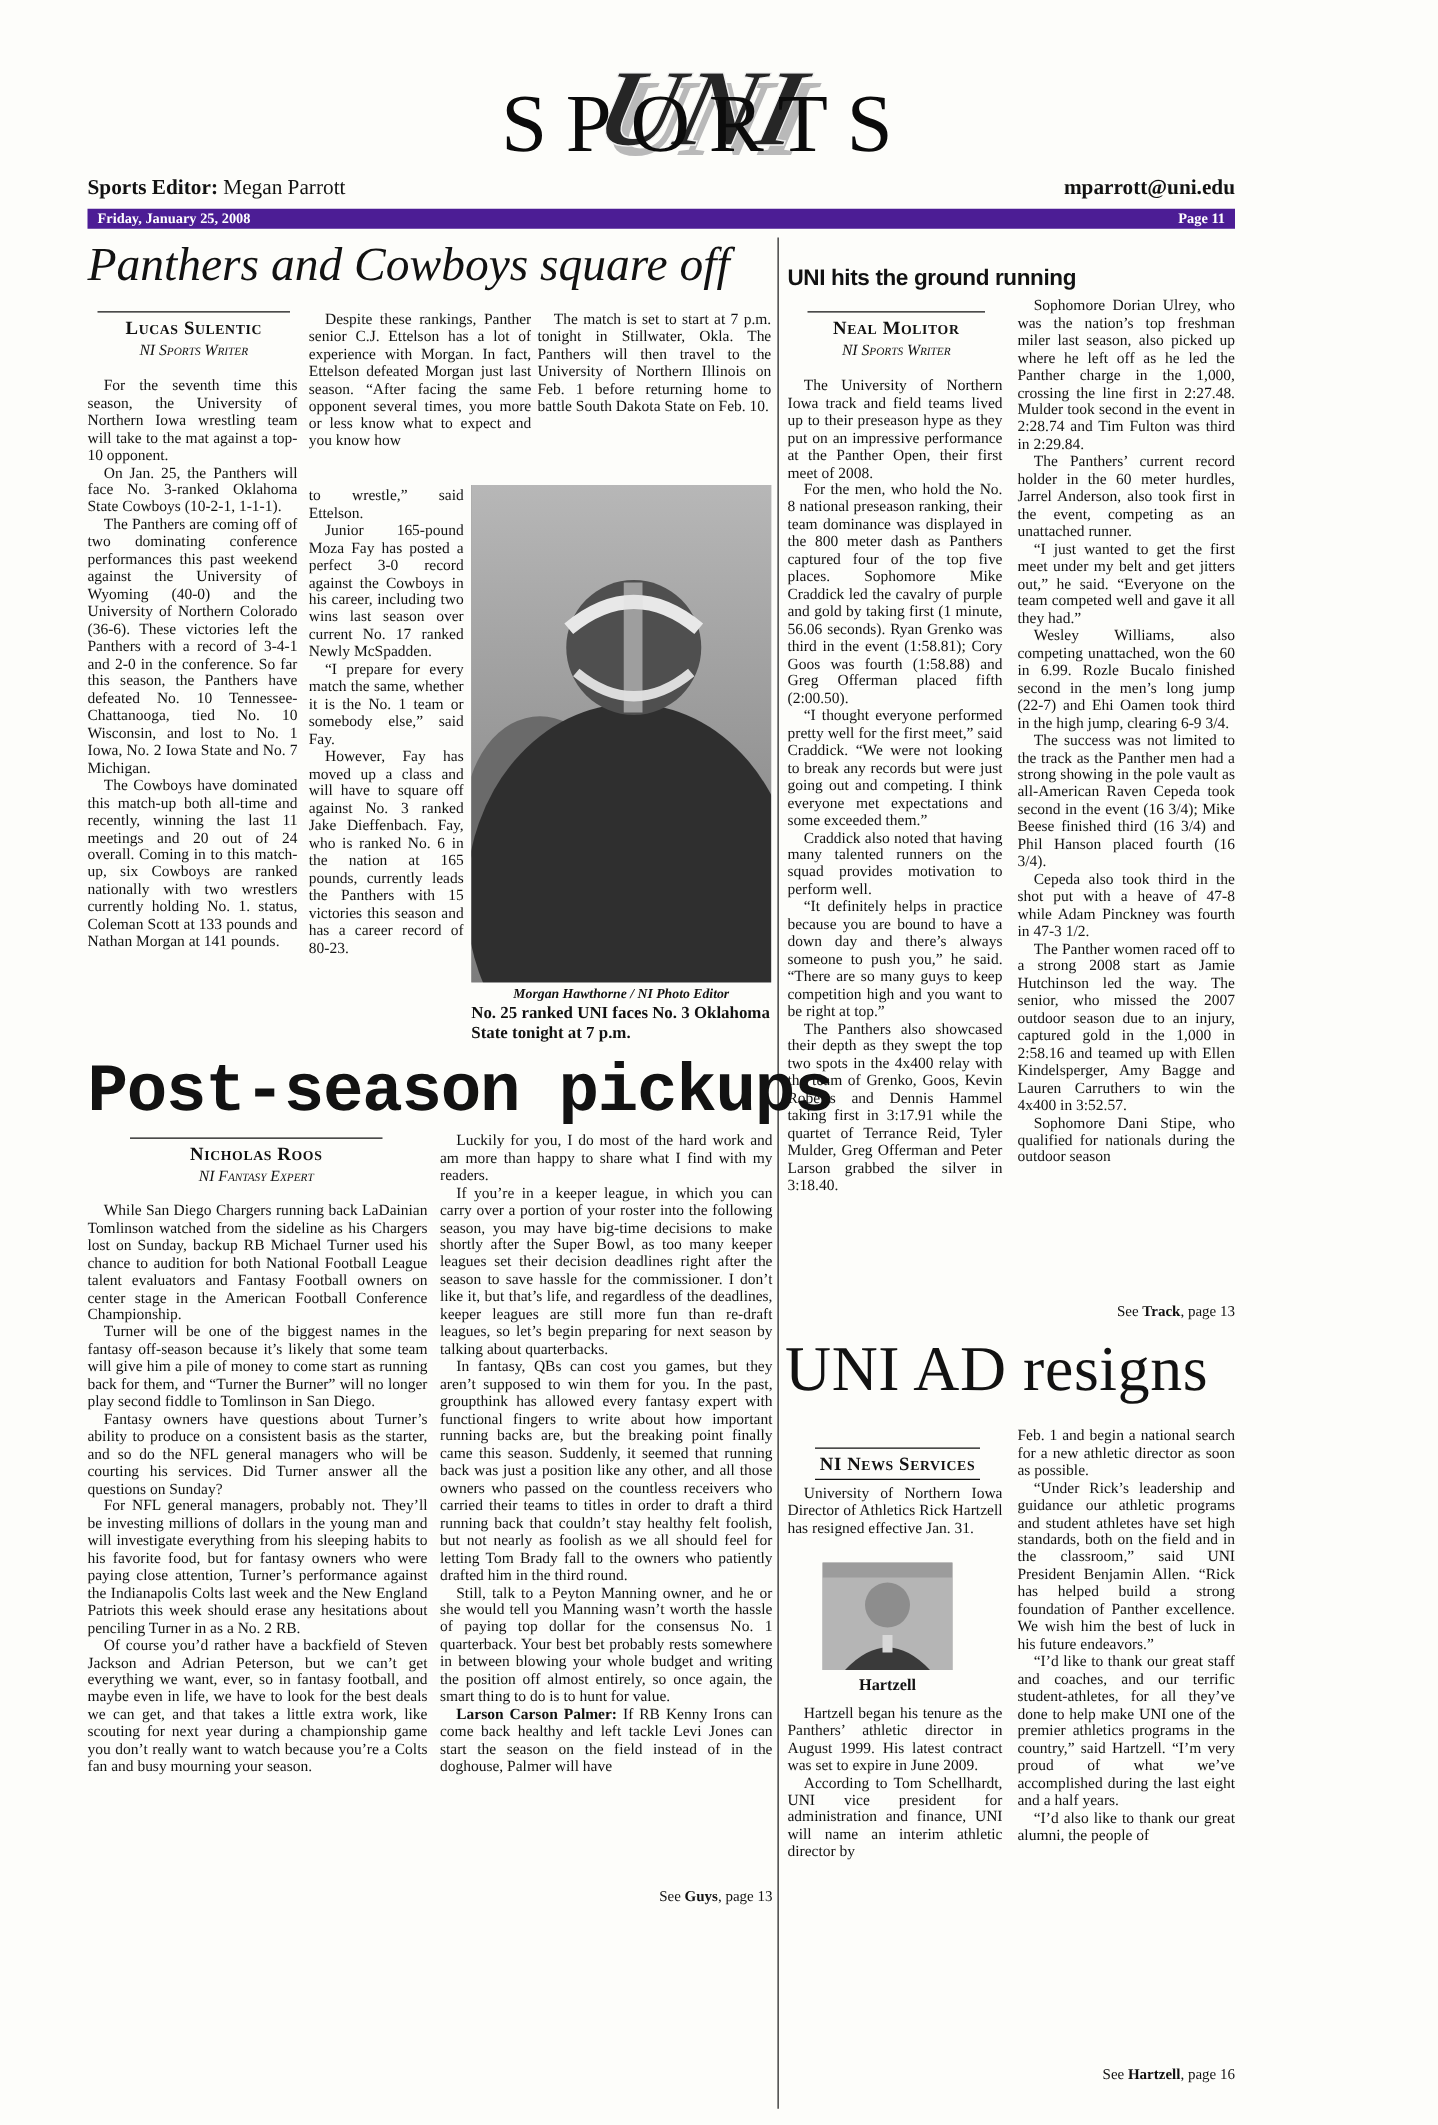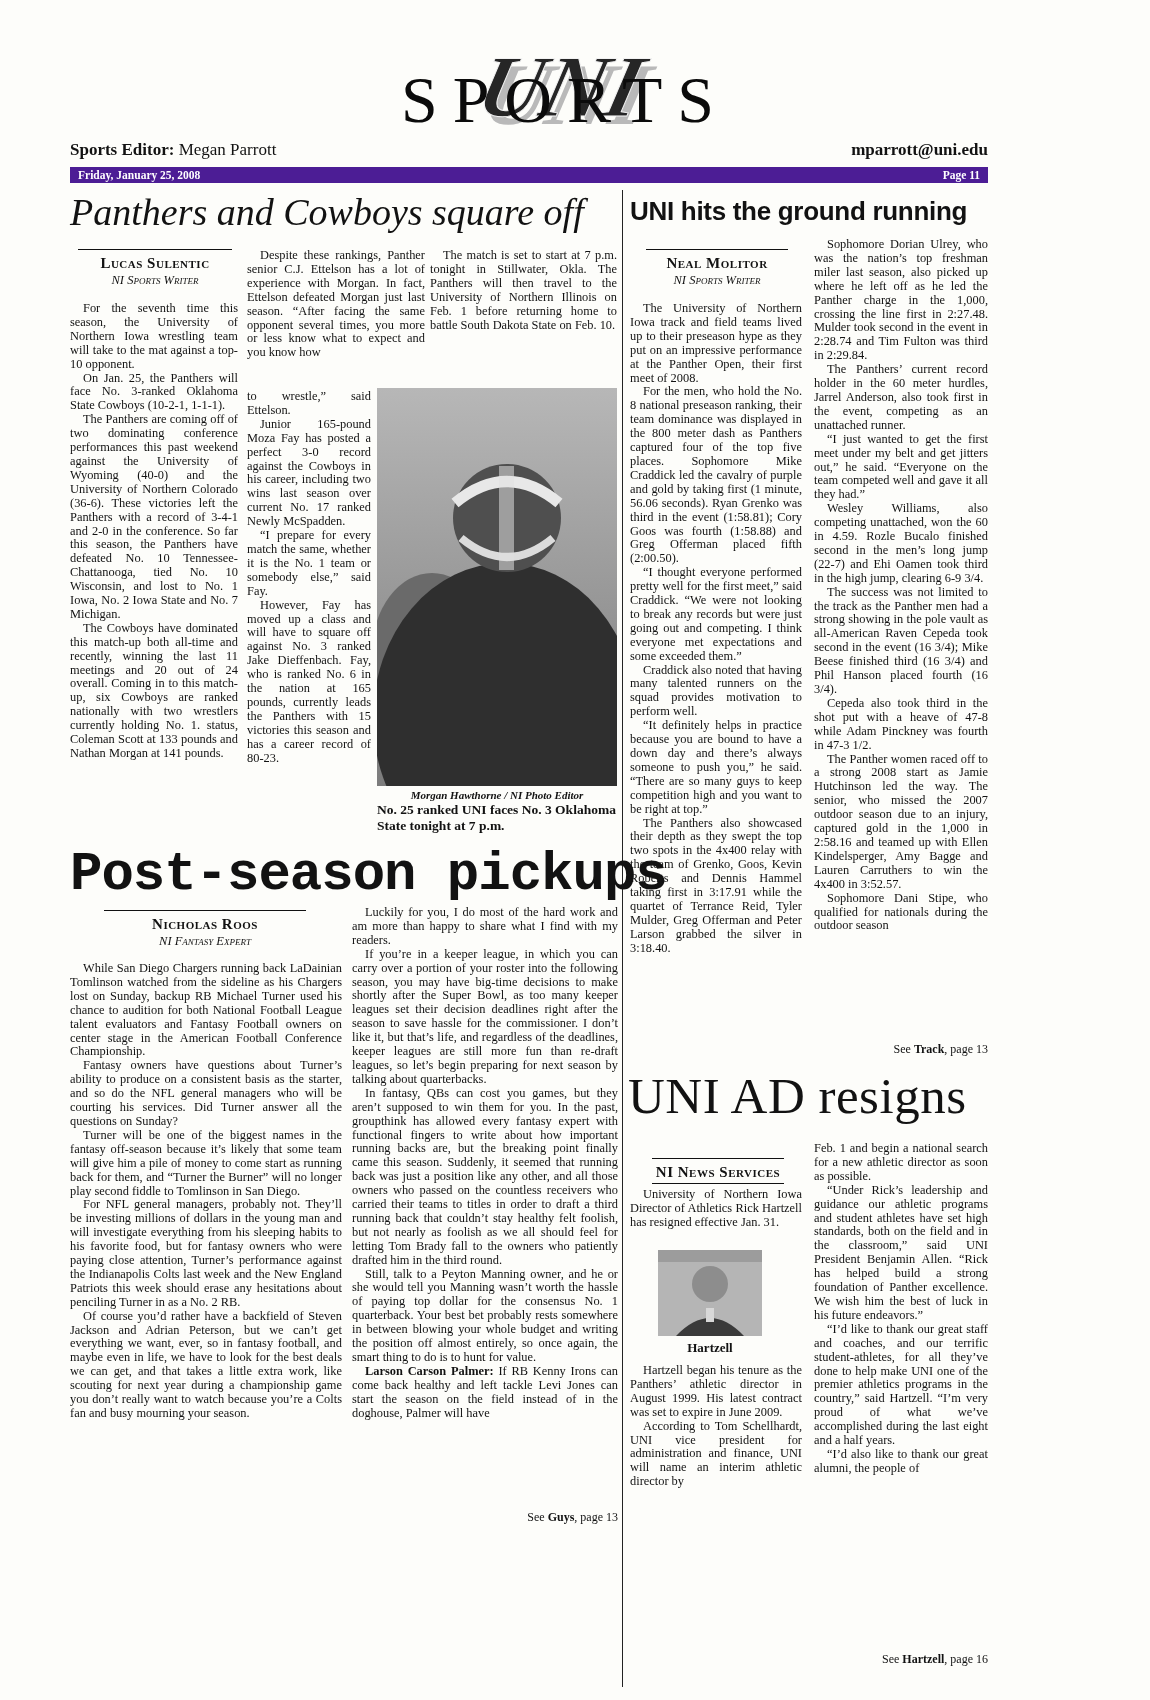--- a/index.html
+++ b/index.html
@@ -22,21 +22,21 @@
   .editor-line { display: flex; justify-content: space-between; align-items: baseline; font-size: 17px; }
   .editor-line .bold { font-weight: bold; }
   .date-bar {
     background: #4c1d95; color: #fff; font-weight: bold; font-size: 11.5px;
     display: flex; justify-content: space-between; align-items: center;
     padding: 0 8px; height: 16px;
   }
 
   
   .hl-wrestling { font-style: italic; font-size: 38px; line-height: 44px; white-space: nowrap; }
-  .hl-track { font-family: "Liberation Sans", sans-serif; font-weight: bold; font-size: 26px; line-height: 30px; letter-spacing: -0.3px; white-space: nowrap; }
+  .hl-track { font-family: "Liberation Sans", sans-serif; font-weight: bold; font-size: 18px; line-height: 30px; letter-spacing: -0.3px; white-space: nowrap; margin-top: 11px; }
   .hl-fantasy { font-weight: bold; font-size: 54px; line-height: 58px; letter-spacing: -1px; white-space: nowrap; }
   .hl-ad { font-size: 51px; line-height: 56px; letter-spacing: 0.5px; white-space: nowrap; }
 
   
   .byline { text-align: center; }
   .byline-rule { border-top: 1.6px solid #111; margin: 2px 4px; }
   .byline-name { font-variant: small-caps; font-weight: bold; font-size: 15px; letter-spacing: 0.5px; padding-top: 3px; }
   .byline-title { font-variant: small-caps; font-style: italic; font-size: 12.5px; padding: 1px 0 4px 0; }
 
   
@@ -139,22 +139,22 @@
   <div class="abs hl-fantasy" style="left:70px; top:846px; width:548px;font-family:Liberation Mono, monospace;">Post-season pickups</div>
 
   <div class="abs byline" style="left:100px; top:908px; width:210px;">
     <div class="byline-rule"></div>
     <div class="byline-name">Nicholas Roos</div>
     <div class="byline-title">NI Fantasy Expert</div>
   </div>
 
   <div class="abs body-text" style="left:70px; top:962px; width:272px; height:572px;">
       <p class="para"><span>While San Diego Chargers running back LaDainian Tomlinson watched from the sideline as his Chargers lost on Sunday, backup RB Michael Turner used his chance to audition for both National Football League talent evaluators and Fantasy Football owners on center stage in the American Football Conference Championship.</span></p>
+      <p class="para"><span>Turner will be one of the biggest names in the fantasy off-season because it’s likely that some team will give him a pile of money to come start as running back for them, and “Turner the Burner” will no longer play second fiddle to Tomlinson in San Diego.</span></p>
       <p class="para"><span>Fantasy owners have questions about Turner’s ability to produce on a consistent basis as the starter, and so do the NFL general managers who will be courting his services. Did Turner answer all the questions on Sunday?</span></p>
-      <p class="para"><span>Turner will be one of the biggest names in the fantasy off-season because it’s likely that some team will give him a pile of money to come start as running back for them, and “Turner the Burner” will no longer play second fiddle to Tomlinson in San Diego.</span></p>
       <p class="para"><span>For NFL general managers, probably not. They’ll be investing millions of dollars in the young man and will investigate everything from his sleeping habits to his favorite food, but for fantasy owners who were paying close attention, Turner’s performance against the Indianapolis Colts last week and the New England Patriots this week should erase any hesitations about penciling Turner in as a No. 2 RB.</span></p>
       <p class="para"><span>Of course you’d rather have a backfield of Steven Jackson and Adrian Peterson, but we can’t get everything we want, ever, so in fantasy football, and maybe even in life, we have to look for the best deals we can get, and that takes a little extra work, like scouting for next year during a championship game you don’t really want to watch because you’re a Colts fan and busy mourning your season.</span></p>
     </div>
 
   <div class="abs body-text" style="left:352px; top:906px; width:266px; height:600px;">
       <p class="para"><span>Luckily for you, I do most of the hard work and am more than happy to share what I find with my readers.</span></p>
       <p class="para"><span>If you’re in a keeper league, in which you can carry over a portion of your roster into the following season, you may have big-time decisions to make shortly after the Super Bowl, as too many keeper leagues set their decision deadlines right after the season to save hassle for the commissioner. I don’t like it, but that’s life, and regardless of the deadlines, keeper leagues are still more fun than re-draft leagues, so let’s begin preparing for next season by talking about quarterbacks.</span></p>
       <p class="para"><span>In fantasy, QBs can cost you games, but they aren’t supposed to win them for you. In the past, groupthink has allowed every fantasy expert with functional fingers to write about how important running backs are, but the breaking point finally came this season. Suddenly, it seemed that running back was just a position like any other, and all those owners who passed on the countless receivers who carried their teams to titles in order to draft a third running back that couldn’t stay healthy felt foolish, but not nearly as foolish as we all should feel for letting Tom Brady fall to the owners who patiently drafted him in the third round.</span></p>
       <p class="para"><span>Still, talk to a Peyton Manning owner, and he or she would tell you Manning wasn’t worth the hassle of paying top dollar for the consensus No. 1 quarterback. Your best bet probably rests somewhere in between blowing your whole budget and writing the position off almost entirely, so once again, the smart thing to do is to hunt for value.</span></p>
       <p class="para"><b class="lead">Larson Carson Palmer: </b><span>If RB Kenny Irons can come back healthy and left tackle Levi Jones can start the season on the field instead of in the doghouse, Palmer will have</span></p>
@@ -178,21 +178,21 @@
       <p class="para"><span>“I thought everyone performed pretty well for the first meet,” said Craddick. “We were not looking to break any records but were just going out and competing. I think everyone met expectations and some exceeded them.”</span></p>
       <p class="para"><span>Craddick also noted that having many talented runners on the squad provides motivation to perform well.</span></p>
       <p class="para"><span>“It definitely helps in practice because you are bound to have a down day and there’s always someone to push you,” he said. “There are so many guys to keep competition high and you want to be right at top.”</span></p>
       <p class="para"><span>The Panthers also showcased their depth as they swept the top two spots in the 4x400 relay with the team of Grenko, Goos, Kevin Roberts and Dennis Hammel taking first in 3:17.91 while the quartet of Terrance Reid, Tyler Mulder, Greg Offerman and Peter Larson grabbed the silver in 3:18.40.</span></p>
     </div>
 
   <div class="abs body-text" style="left:814px; top:238px; width:174px; height:796px;">
       <p class="para"><span>Sophomore Dorian Ulrey, who was the nation’s top freshman miler last season, also picked up where he left off as he led the Panther charge in the 1,000, crossing the line first in 2:27.48. Mulder took second in the event in 2:28.74 and Tim Fulton was third in 2:29.84.</span></p>
       <p class="para"><span>The Panthers’ current record holder in the 60 meter hurdles, Jarrel Anderson, also took first in the event, competing as an unattached runner.</span></p>
       <p class="para"><span>“I just wanted to get the first meet under my belt and get jitters out,” he said. “Everyone on the team competed well and gave it all they had.”</span></p>
-      <p class="para"><span>Wesley Williams, also competing unattached, won the 60 in 4.59. Rozle Bucalo finished second in the men’s long jump (22-7) and Ehi Oamen took third in the high jump, clearing 6-9 3/4.</span></p>
+      <p class="para"><span>Wesley Williams, also competing unattached, won the 60 in 6.99. Rozle Bucalo finished second in the men’s long jump (22-7) and Ehi Oamen took third in the high jump, clearing 6-9 3/4.</span></p>
       <p class="para"><span>The success was not limited to the track as the Panther men had a strong showing in the pole vault as all-American Raven Cepeda took second in the event (16 3/4); Mike Beese finished third (16 3/4) and Phil Hanson placed fourth (16 3/4).</span></p>
       <p class="para"><span>Cepeda also took third in the shot put with a heave of 47-8 while Adam Pinckney was fourth in 47-3 1/2.</span></p>
       <p class="para"><span>The Panther women raced off to a strong 2008 start as Jamie Hutchinson led the way. The senior, who missed the 2007 outdoor season due to an injury, captured gold in the 1,000 in 2:58.16 and teamed up with Ellen Kindelsperger, Amy Bagge and Lauren Carruthers to win the 4x400 in 3:52.57.</span></p>
       <p class="para"><span>Sophomore Dani Stipe, who qualified for nationals during the outdoor season</span></p>
     </div>
 
   <div class="abs jump" style="left:814px; top:1042px; width:174px;">
     <span>See </span><b>Track</b><span>, page 13</span>
   </div>
 

